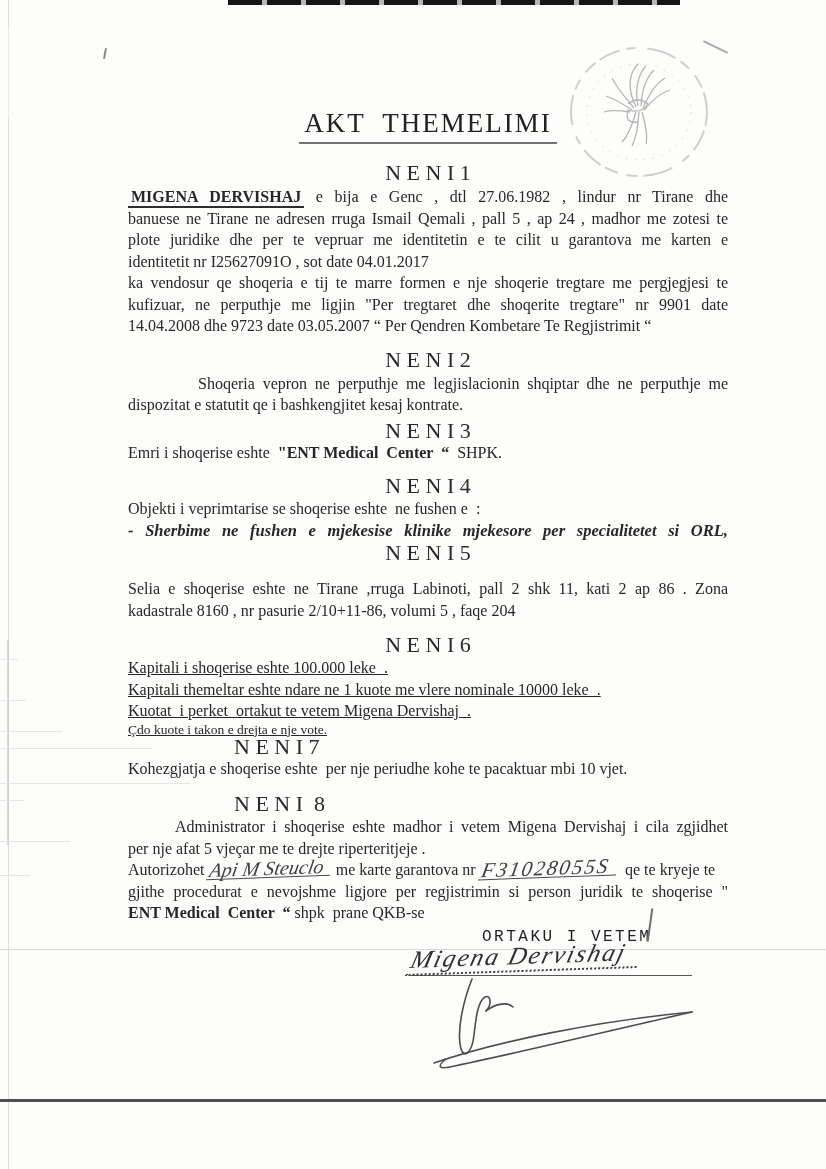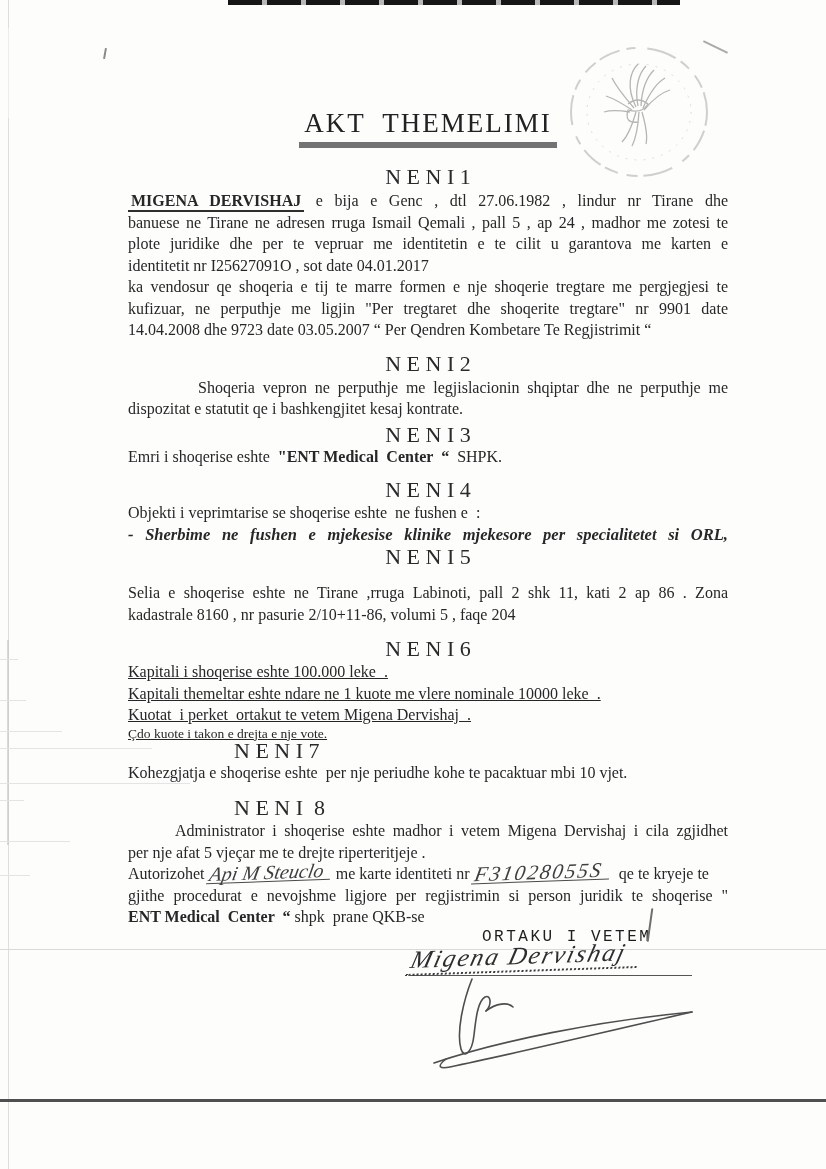--- a/index.html
+++ b/index.html
@@ -15,21 +15,21 @@
   .rule-faint{position:absolute;left:0;top:949px;width:826px;height:1px;background:#d9d9d9;}
   .rule-dark{position:absolute;left:0;top:1099px;width:826px;height:2.5px;background:#4f4f4f;}
   .tick-topleft{position:absolute;left:104px;top:48px;width:2px;height:11px;background:#8a8a8a;transform:rotate(10deg);}
   .stamp-stray{position:absolute;left:702px;top:46px;width:27px;height:2px;background:#aaaaaa;transform:rotate(26deg);}
   .sig-stray{position:absolute;left:649px;top:908px;width:2px;height:34px;background:#6f6f6f;transform:rotate(8deg);border-radius:2px;}
   
   .stamp{position:absolute;left:566px;top:42px;opacity:.85;}
   
   .col{position:absolute;left:128px;top:100px;width:600px;}
   .title{font-size:27px;font-weight:normal;text-align:center;margin:6px 0 0 0;letter-spacing:2px;line-height:34px;color:#222;}
-  .title .u{display:inline-block;border-bottom:6px solid #737373;padding:0 5px 2px;white-space:pre;font-family:Liberation Serif, serif;}
+  .title .u{display:inline-block;border-bottom:2px solid #737373;padding:0 5px 2px;white-space:pre;font-family:Liberation Serif, serif;}
   .h{text-align:center;font-size:22px;font-weight:normal;margin:0;line-height:22px;white-space:pre;color:#2a2a2a;}
   .h.left{text-align:left;margin-left:106px;}
   .bl{font-size:16px;line-height:21.5px;white-space:pre-wrap;color:#272727;}
   .just{white-space:normal;text-align:justify;text-align-last:justify;}
   .ind{padding-left:47px;}
   .small{font-size:13.5px;line-height:16px;}
   .b{font-weight:bold;}
   .bi{font-weight:bold;font-style:italic;font-size:16.5px;line-height:22.5px;}
   .name-u{font-weight:bold;border-bottom:2px solid #2e2e2e;padding:0 3px 1px 3px;}
   .hand{font-style:italic;color:#3f3f3f;display:inline-block;transform:skewX(-12deg) rotate(-2deg);
@@ -129,21 +129,21 @@
       <div class="bl small">Çdo kuote i takon e drejta e nje vote.</div>
     </div>
 
     <div class="h left" style="margin-top:-2px;">N E N I 7</div>
     <div class="bl">Kohezgjatja e shoqerise eshte  per nje periudhe kohe te pacaktuar mbi 10 vjet.</div>
 
     <div class="h left" style="margin-top:14px;">N E N I  8</div>
     <div style="margin-top:1px;">
       <div class="bl just ind">Administrator i shoqerise eshte madhor i vetem Migena Dervishaj      i cila zgjidhet</div>
       <div class="bl">per nje afat 5 vjeçar me te drejte riperteritjeje .</div>
-      <div class="bl"><span>Autorizohet </span><span class="hand hand-u">Api M Steuclo</span><span> me karte identiteti nr </span><span class="hand hand-u id-hand">F31028055S</span><span>  qe te kryeje te</span></div>
+      <div class="bl"><span>Autorizohet </span><span class="hand hand-u">Api M Steuclo</span><span> me karte garantova nr </span><span class="hand hand-u id-hand">F31028055S</span><span>  qe te kryeje te</span></div>
       <div class="bl just">gjithe  procedurat e nevojshme ligjore per regjistrimin    si person juridik te shoqerise "</div>
       <div class="bl"><span class="b">ENT Medical  Center  “</span><span> shpk  prane QKB-se</span></div>
     </div>
   </div>
 
   <div class="ortaku">ORTAKU I VETEM</div>
   <div class="sig-stray"></div>
   <div class="sig-name"><span class="sig-name-inner">Migena Dervishaj</span></div>
 
   <svg class="flourish" width="270" height="95" viewBox="0 0 270 95">

